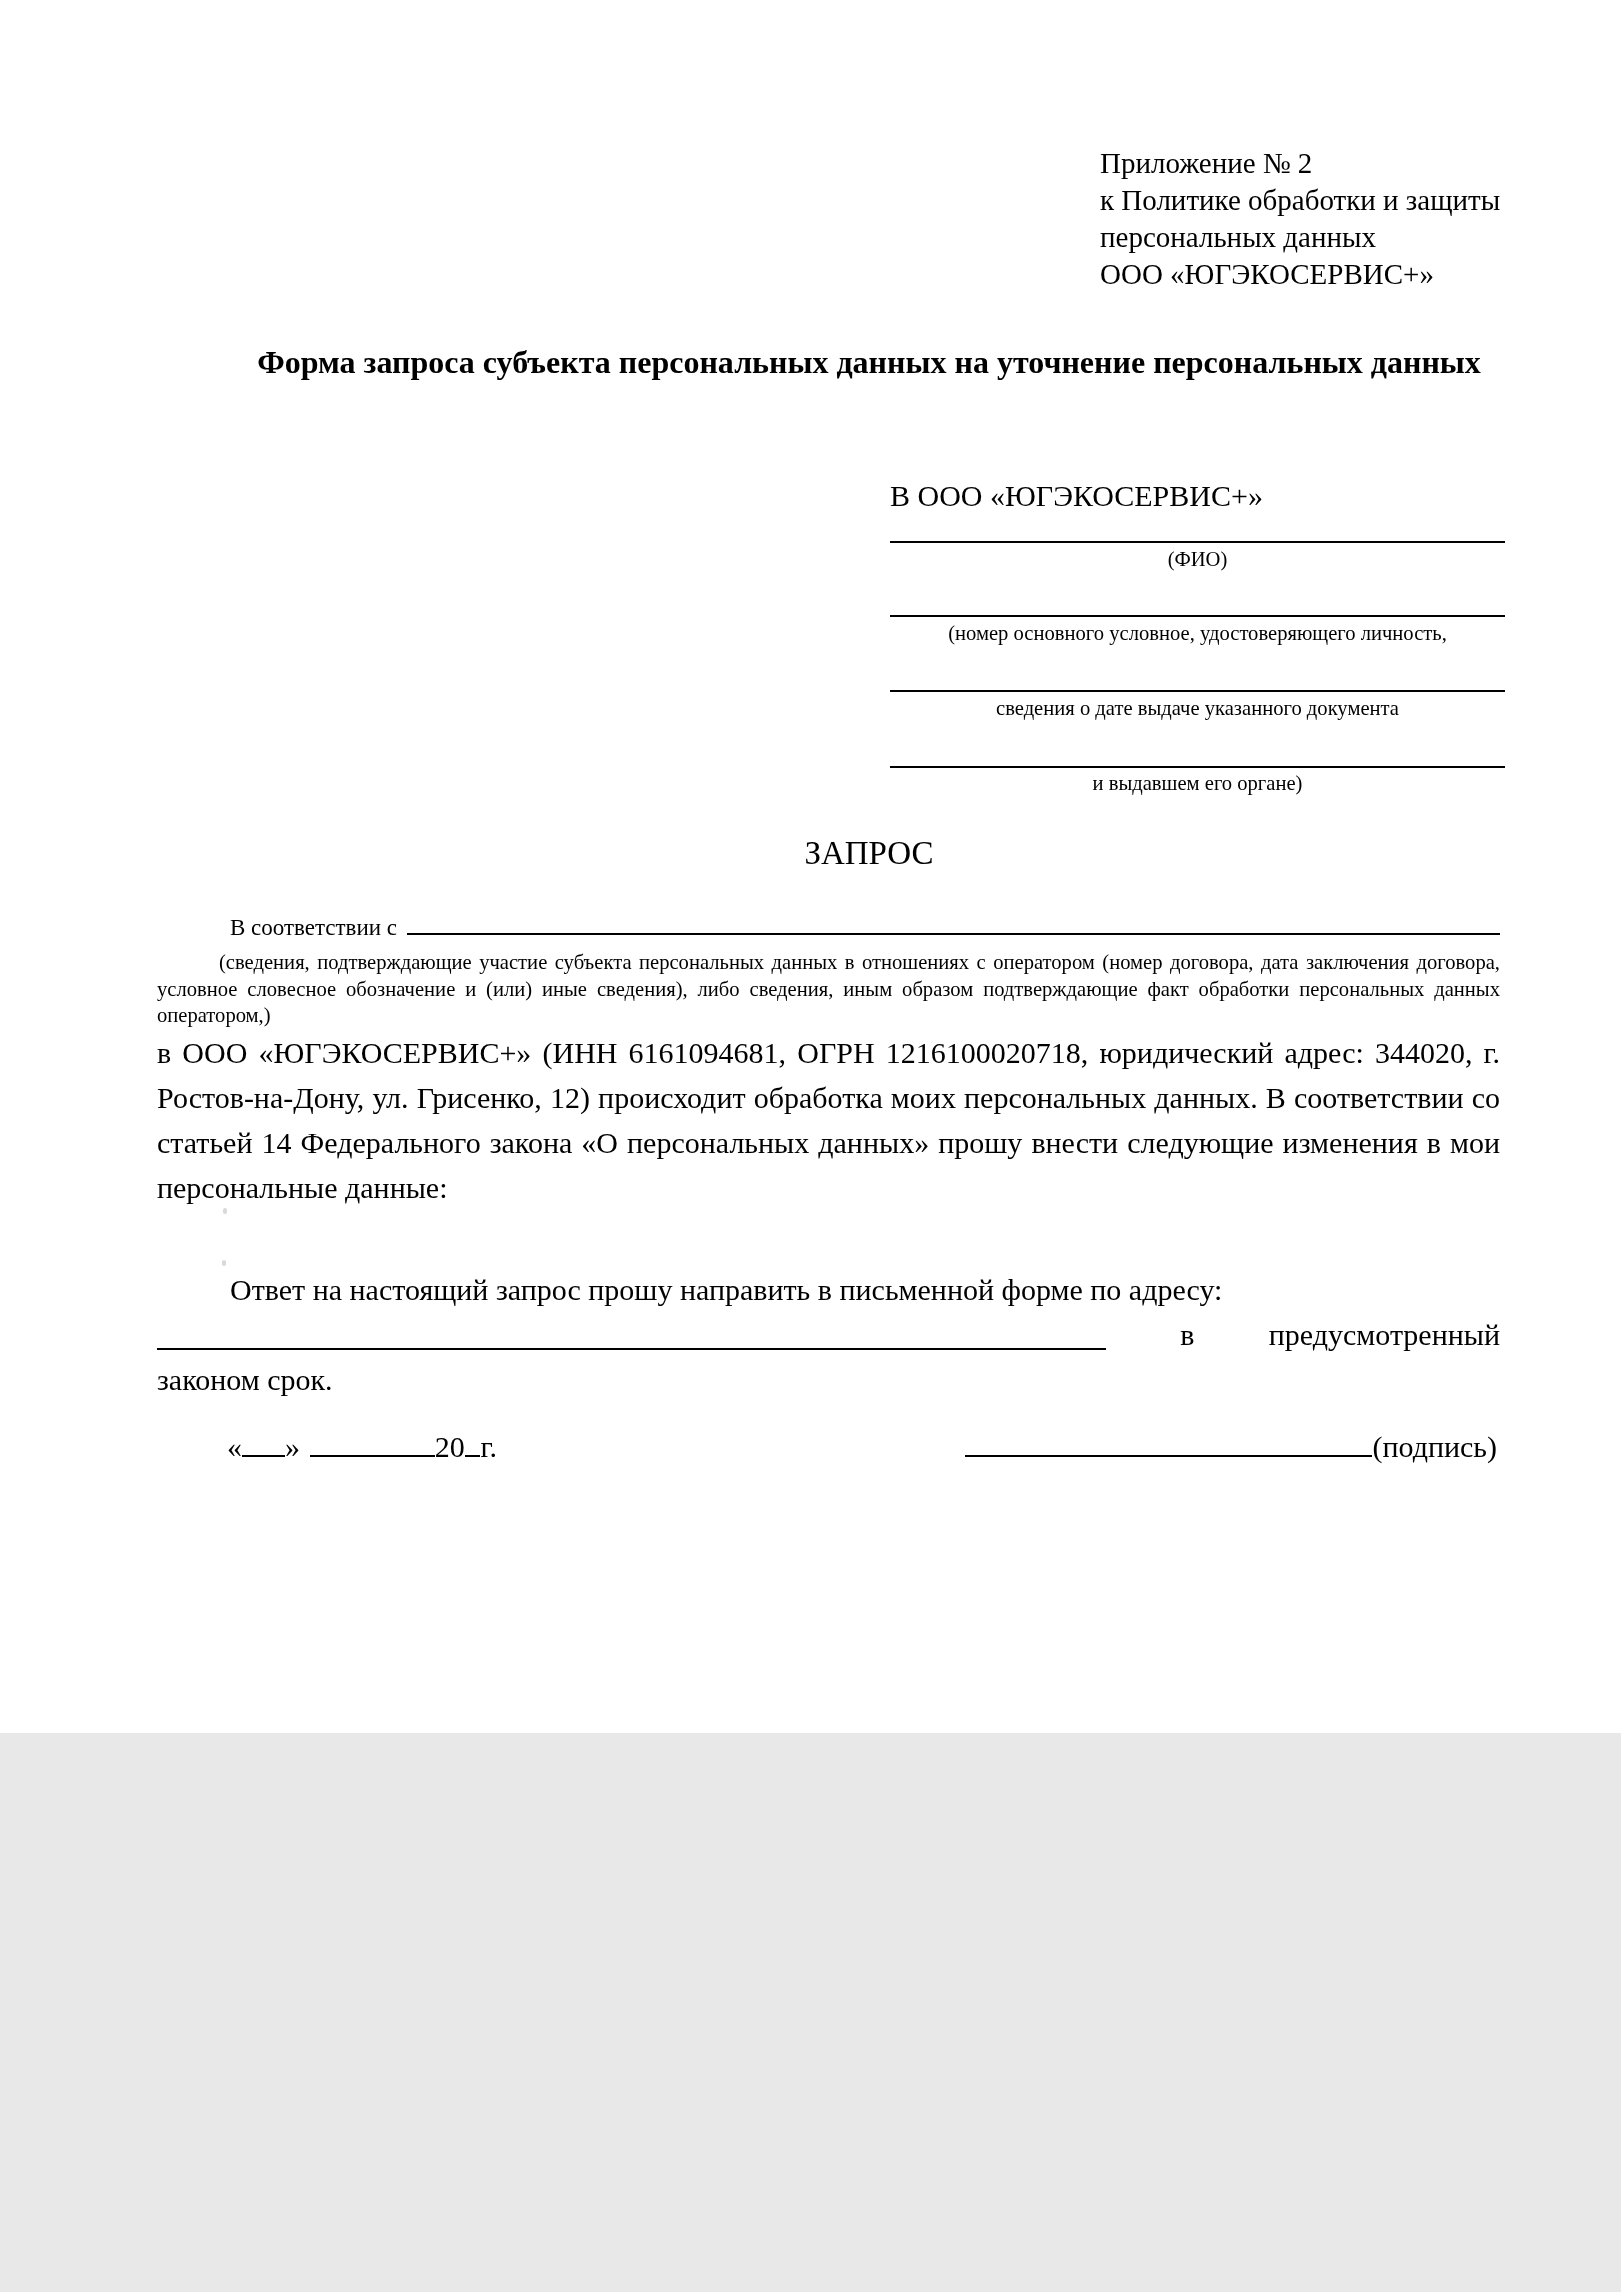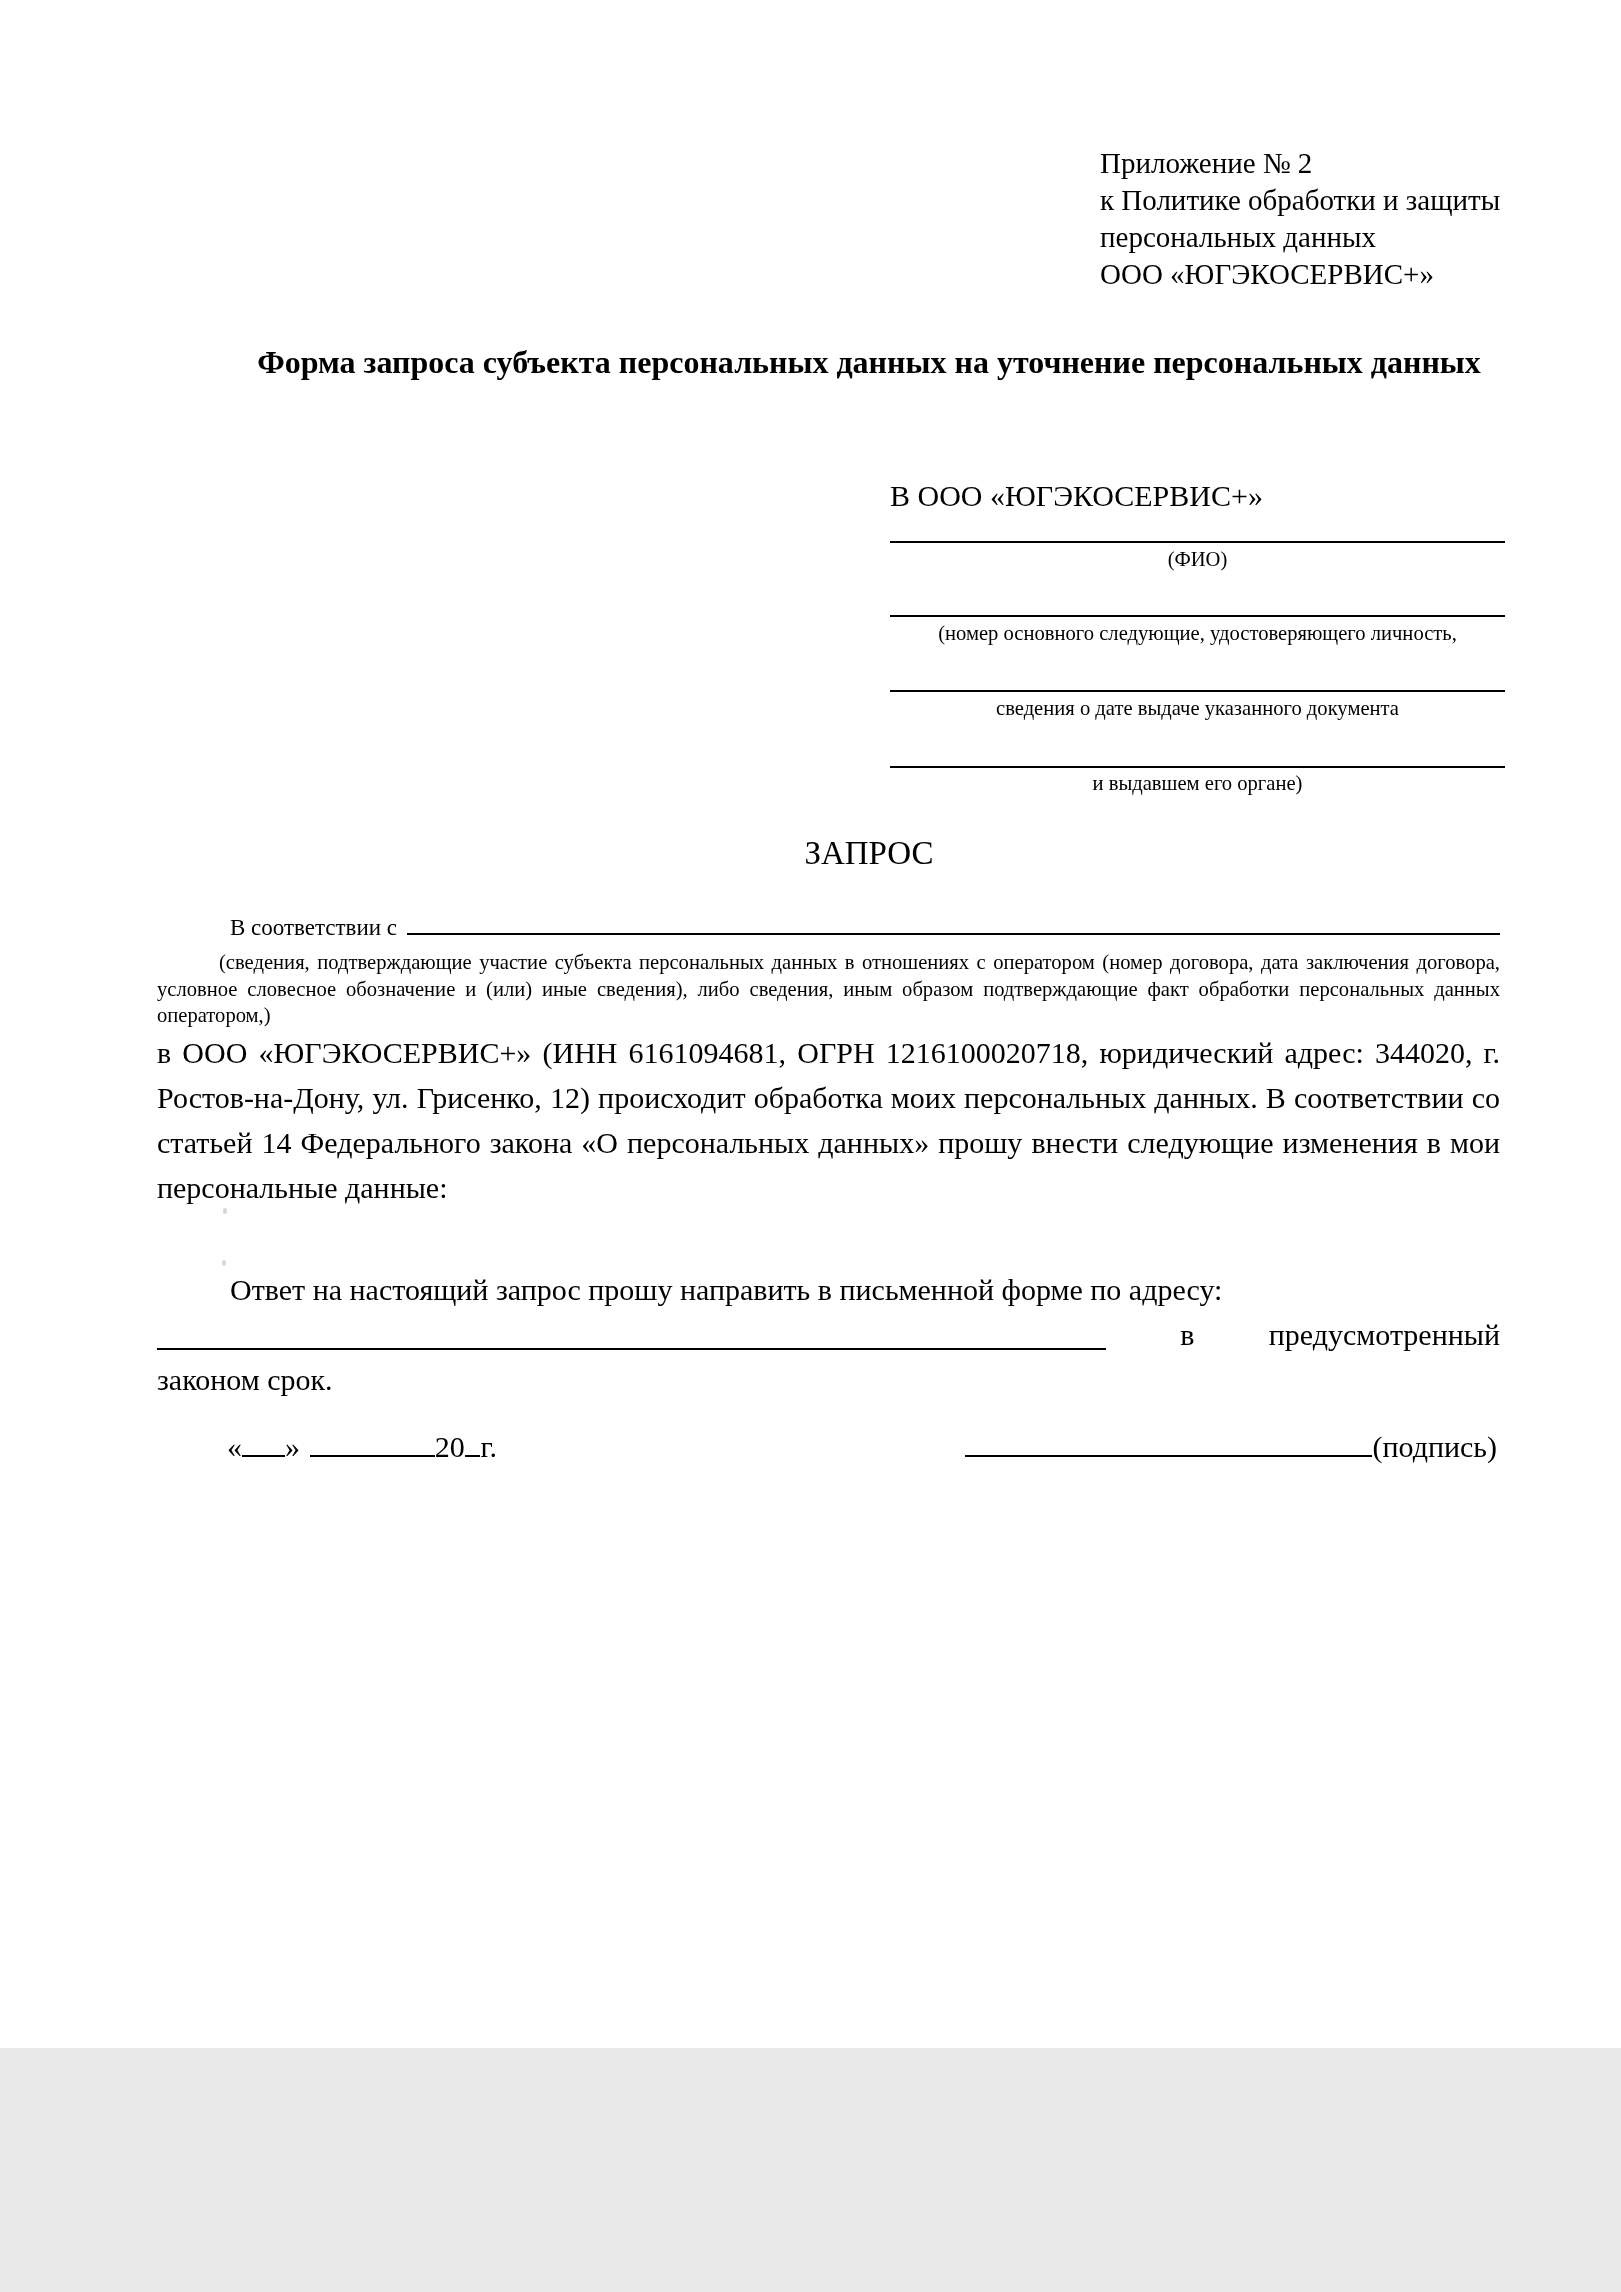--- a/index.html
+++ b/index.html
@@ -1,18 +1,18 @@
 <!DOCTYPE html>
 <html lang="ru"><head>
 <meta charset="utf-8">
 <style>
   html,body{margin:0;padding:0;background:#e8e8e8;}
   .page{
     position:relative;
-    width:1621px;height:2048px;
+    width:1621px;height:1733px;
     margin:0 auto;
     background:#ffffff;
     font-family:"Liberation Serif","DejaVu Serif",serif;
     color:#000;
     overflow:hidden;
   }
   
   .annex{position:absolute;left:1100px;top:145px;font-size:29px;line-height:37px;white-space:nowrap;}
   
   .title{position:absolute;left:239px;top:341px;width:1260px;text-align:center;
@@ -72,21 +72,21 @@
 
   <div class="addr">
     <div class="to">В ООО «ЮГЭКОСЕРВИС+»</div>
 
     <div class="field f1">
       <div class="blank"></div>
       <div class="cap">(ФИО)</div>
     </div>
     <div class="field f2">
       <div class="blank"></div>
-      <div class="cap">(номер основного следующие, удостоверяющего личность,</div>
+      <div class="cap">(номер основного условное, удостоверяющего личность,</div>
     </div>
     <div class="field f3">
       <div class="blank"></div>
       <div class="cap">сведения о дате выдаче указанного документа</div>
     </div>
     <div class="field f4">
       <div class="blank"></div>
       <div class="cap">и выдавшем его органе)</div>
     </div>
   </div>

